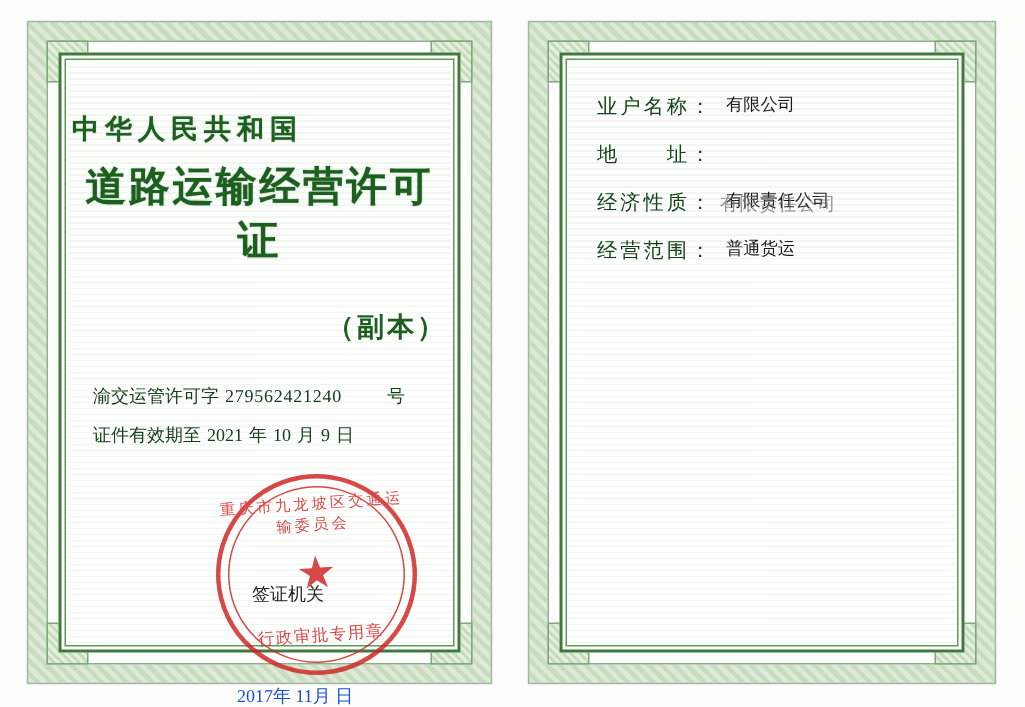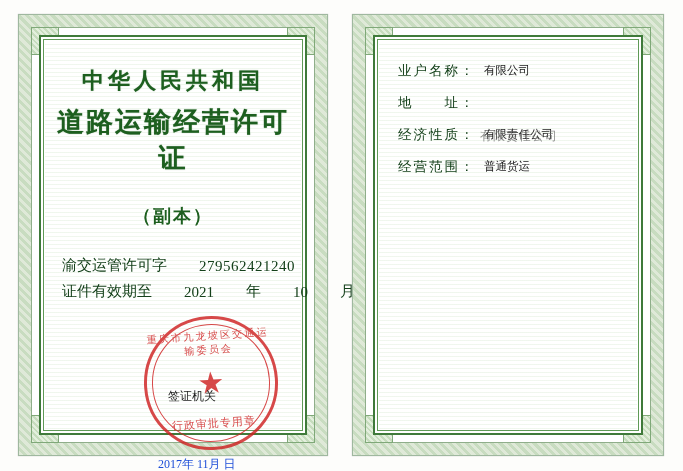--- a/index.html
+++ b/index.html
@@ -90,56 +90,55 @@
   .corner.br { right: 13px; bottom: 13px; }
 
   .content {
     position: absolute;
     inset: 30px;
     box-sizing: border-box;
   }
 
   
   .nation {
-    text-align: center;
+    text-align: left;
     font-family: "Liberation Serif", serif;
     font-weight: bold;
-    font-size: 22px;
+    font-size: 18px;
     letter-spacing: 4px;
     color: #1d5f1f;
-    margin-top: 22px;
+    margin-top: 30px;
     text-shadow: 0 0 1px rgba(29,95,31,0.5);
   }
   .title {
     text-align: center;
     font-family: "Liberation Serif", serif;
     font-weight: bold;
     font-size: 27px;
     letter-spacing: 2px;
     color: #1d5f1f;
     margin-top: 8px;
     text-shadow: 0 0 1px rgba(29,95,31,0.6);
   }
   .subtitle {
-    text-align: center;
+    text-align: right;
     font-family: "Liberation Serif", serif;
     font-weight: bold;
     font-size: 18px;
     letter-spacing: 2px;
     color: #1d5f1f;
     margin-top: 28px;
   }
   .field-line {
     display: flex;
-    align-items: flex-end;
-    font-family: "Liberation Serif", serif;
-    font-size: 15px;
+    align-items: center;
+    font-family: "Liberation Serif", serif;
+    font-size: 12px;
     color: #1f1f1f;
     white-space: nowrap;
-    gap: 28px;
   }
   .lbl { color: #14401a; }
   .val {
     color: #14401a;
     padding: 0 4px;
   }
   .val.num { letter-spacing: 0.5px; }
   .gap { display: inline-block; width: 26px; }
 
   .license-row  { position: absolute; left: 14px; top: 212px; }

